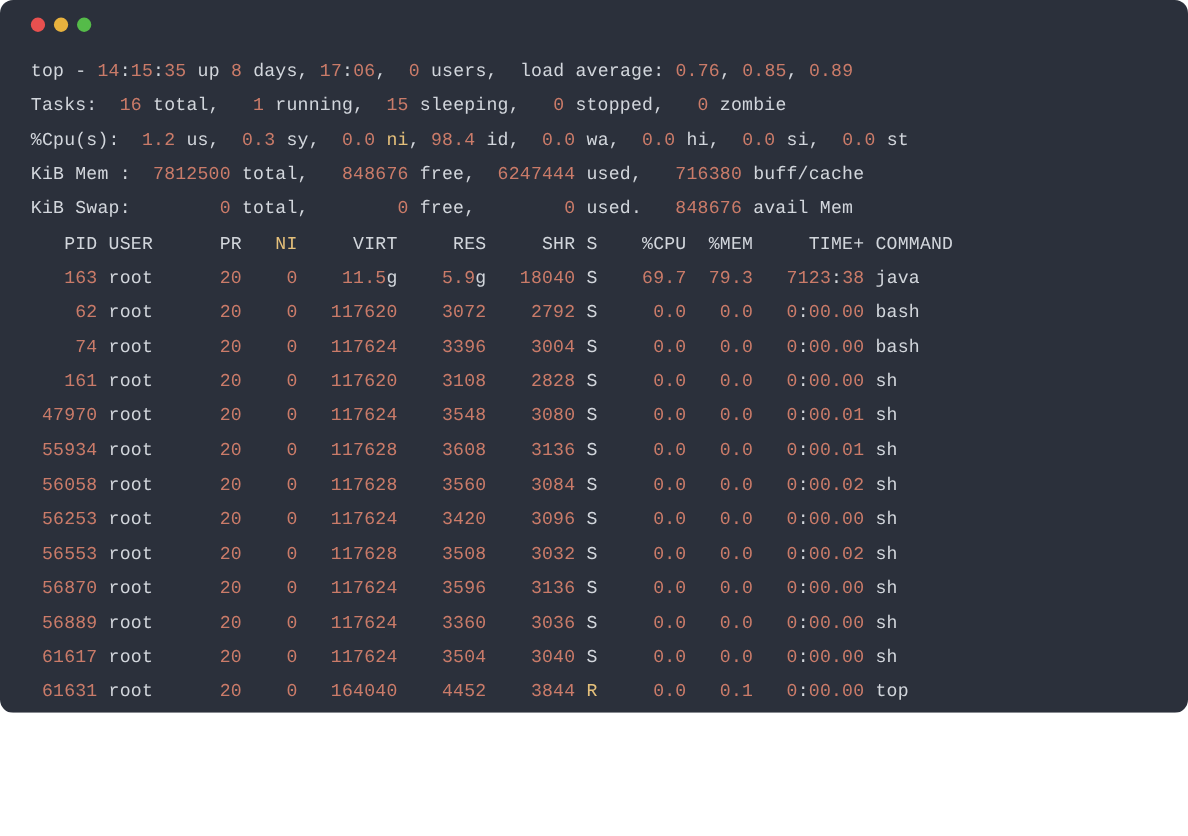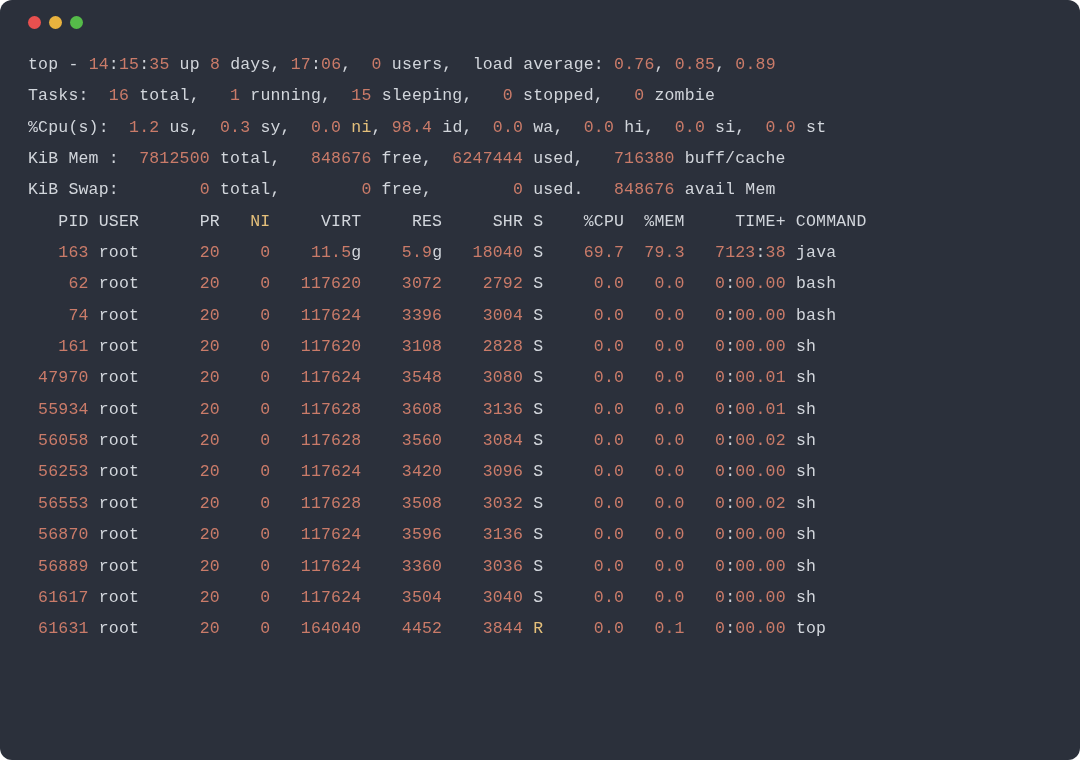--- a/index.html
+++ b/index.html
@@ -1,17 +1,17 @@
 <!DOCTYPE html>
 <html><head>
 <meta charset="utf-8">
 <style>
 html,body{margin:0;padding:0;background:#fff}
 .win{
-  width:1080px;height:760px;box-sizing:border-box;
+  width:1080px;height:648px;box-sizing:border-box;
   background:#2b303b;border-radius:12px;
   font-family:ui-monospace,Menlo,Consolas,"Liberation Mono",monospace;
   font-size:16.5px;line-height:1.9;color:#c8cdd6;
   padding:0 28px 12px 28px;overflow:hidden;position:relative;
   letter-spacing:0.2px;
 }
 .titlebar{display:flex;gap:8px;padding:16px 0 20px 0;align-items:center}
 .dot{width:13px;height:13px;border-radius:50%}
 .dot.r{background:#e8504f}
 .dot.y{background:#e8b23e}

